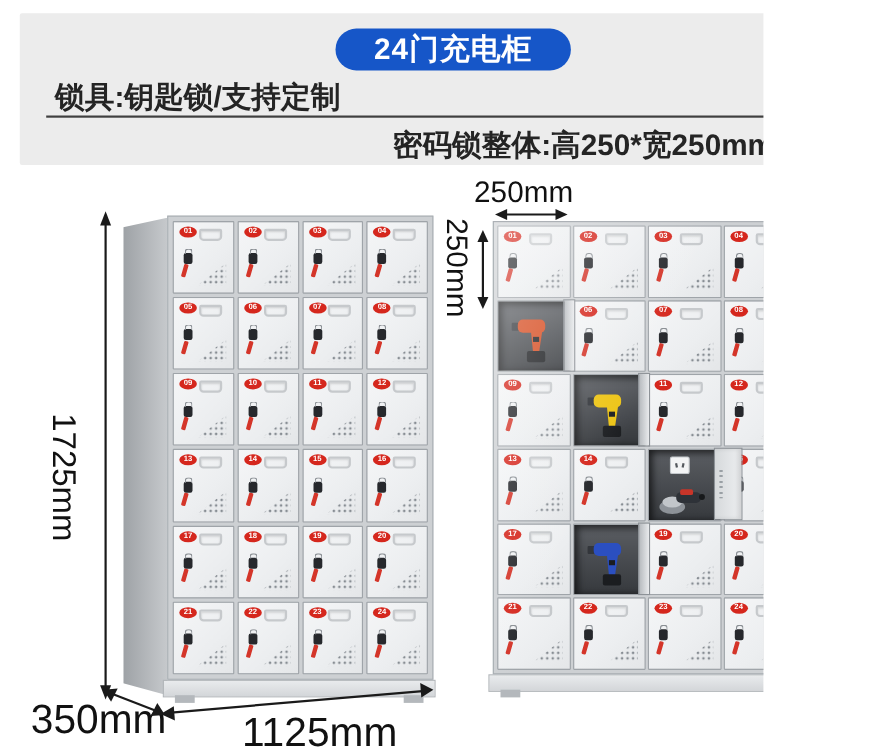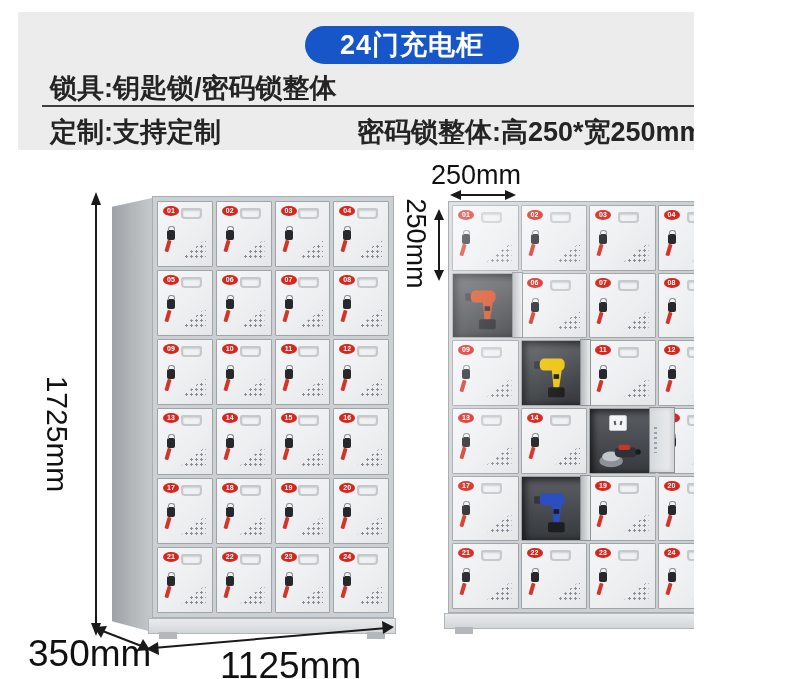--- a/index.html
+++ b/index.html
@@ -85,23 +85,22 @@
 </style>
 </head>
 <body>
 
 <div class="stage">
 
   <div class="header-panel">
     <div class="title-pill">
       <span>24门充电柜</span>
     </div>
-    <span class="spec spec-lock">锁具:钥匙锁/密码锁整体</span>
+    <span class="spec spec-lock">锁具:钥匙锁/支持定制</span>
     <div class="divider"></div>
-    <span class="spec spec-custom">定制:支持定制</span>
     <span class="spec spec-door">密码锁整体:高250*宽250mm</span>
   </div>
 
   <div class="dim-text dim-height">1725mm</div>
   <svg class="arrow" style="left:88px;top:192px;" width="16" height="444">
     <line x1="8" y1="11" x2="8" y2="433" stroke="#1a1a1a" stroke-width="2"></line>
     <polygon points="8,0 3,13 13,13" fill="#1a1a1a"></polygon>
     <polygon points="8,444 3,431 13,431" fill="#1a1a1a"></polygon>
   </svg>
 

